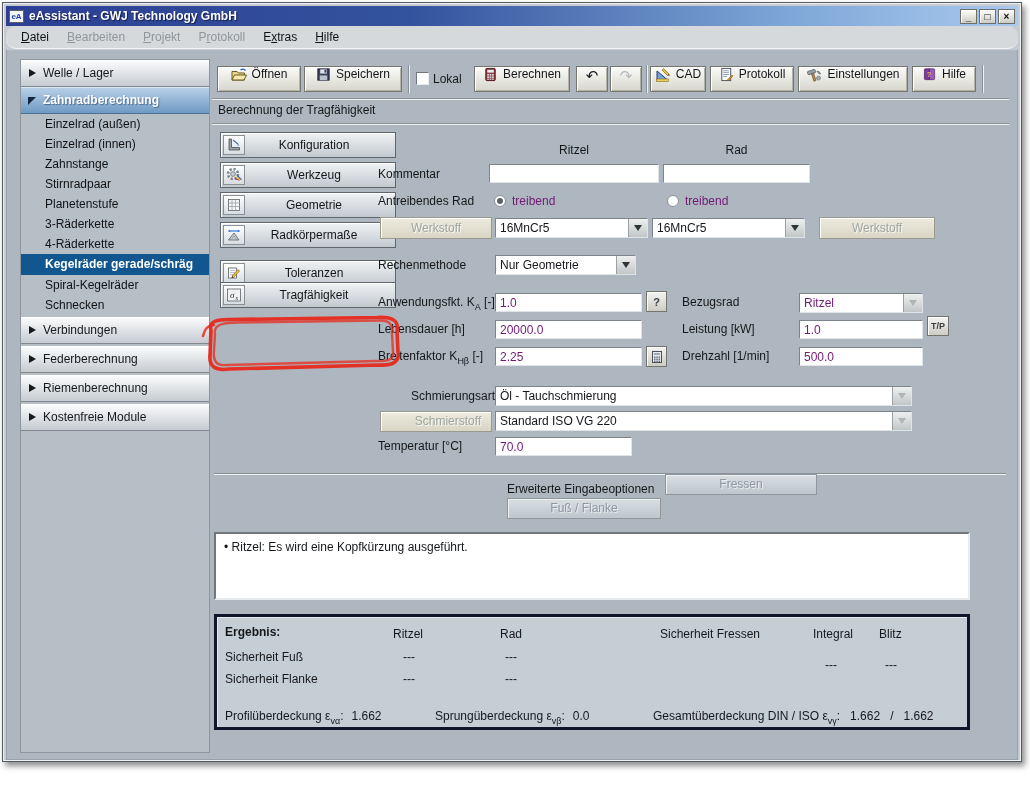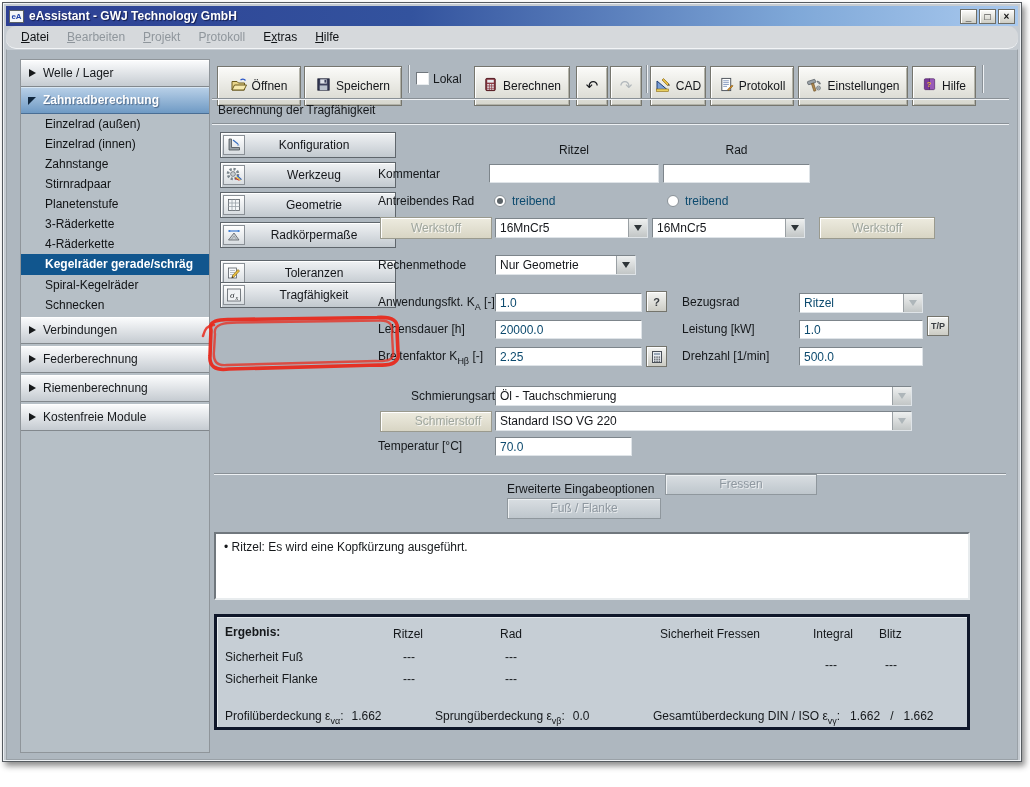--- a/index.html
+++ b/index.html
@@ -29,26 +29,26 @@
   .tri-r{position:absolute;left:8px;top:8px;width:0;height:0;border-left:7px solid #17191b;border-top:4px solid transparent;border-bottom:4px solid transparent;}
   .sb-hx{height:25px;line-height:24px;background:linear-gradient(#b7cfe7,#6f9ac4);color:#fff;font-weight:bold;border-top:1px solid #d8e6f2;
          border-bottom:1px solid #4a6e94;padding-left:22px;position:relative;text-shadow:1px 1px 1px rgba(30,50,80,.55);}
   .tri-d{position:absolute;left:7px;top:9px;width:0;height:0;border-top:8px solid #10273e;border-right:8px solid transparent;}
   .sb-i{height:20px;line-height:20px;padding-left:24px;color:#101214;white-space:nowrap;}
   .sb-s{height:21px;line-height:21px;padding-left:24px;color:#fff;font-weight:bold;background:#11568e;white-space:nowrap;}
   
   .main{position:absolute;left:205px;top:11px;width:800px;height:697px;}
   .groove{position:absolute;height:0;border-top:1px solid #899096;border-bottom:1px solid #eef1f4;}
   .vsep{position:absolute;width:0;height:28px;top:4px;border-left:1px solid #899096;border-right:1px solid #eef1f4;}
-  .tbtn{position:absolute;height:40px;display:flex;align-items:center;justify-content:center;gap:5px;
+  .tbtn{position:absolute;height:26px;display:flex;justify-content:center;gap:5px;
         background:linear-gradient(#fbfbf9,#d6d6cd);border:1px solid #76766e;box-shadow:inset 1px 1px 0 #fff,inset -1px -1px 0 #b2b2a8;
         font-size:12px;color:#14161a;box-sizing:border-box;}
   .cb{position:absolute;width:13px;height:13px;background:#fff;border:1px solid;border-color:#70777d #e8ecee #e8ecee #70777d;box-sizing:border-box;}
   .lbl{position:absolute;white-space:nowrap;color:#15181b;}
-  .dim{color:#0c4a6e;}
+  .dim{color:#701a75;}
   .etch{color:#9fa69e;text-shadow:1px 1px 0 rgba(255,255,255,.75);}
   .inp{position:absolute;background:#fff;border:1px solid;border-color:#7d858b #dfe4e8 #dfe4e8 #7d858b;padding:2px 4px;
        white-space:nowrap;overflow:hidden;box-sizing:border-box;font-size:12px;}
   input.inp{font-family:"Liberation Sans",sans-serif;outline:none;}
   .dd{position:absolute;background:#fff;border:1px solid;border-color:#7d858b #dfe4e8 #dfe4e8 #7d858b;padding:2px 22px 2px 4px;
       white-space:nowrap;overflow:hidden;box-sizing:border-box;font-size:12px;}
   .dd .arr{position:absolute;right:0;top:0;bottom:0;width:18px;background:linear-gradient(#eef0f0,#c2c6c6);
            border-left:1px solid #9aa0a4;display:flex;align-items:center;justify-content:center;}
   .dd .tri{width:0;height:0;border-left:4px solid transparent;border-right:4px solid transparent;border-top:6px solid #2e3438;}
   .dd.ddis .tri{border-top-color:#aeb6ba;}

